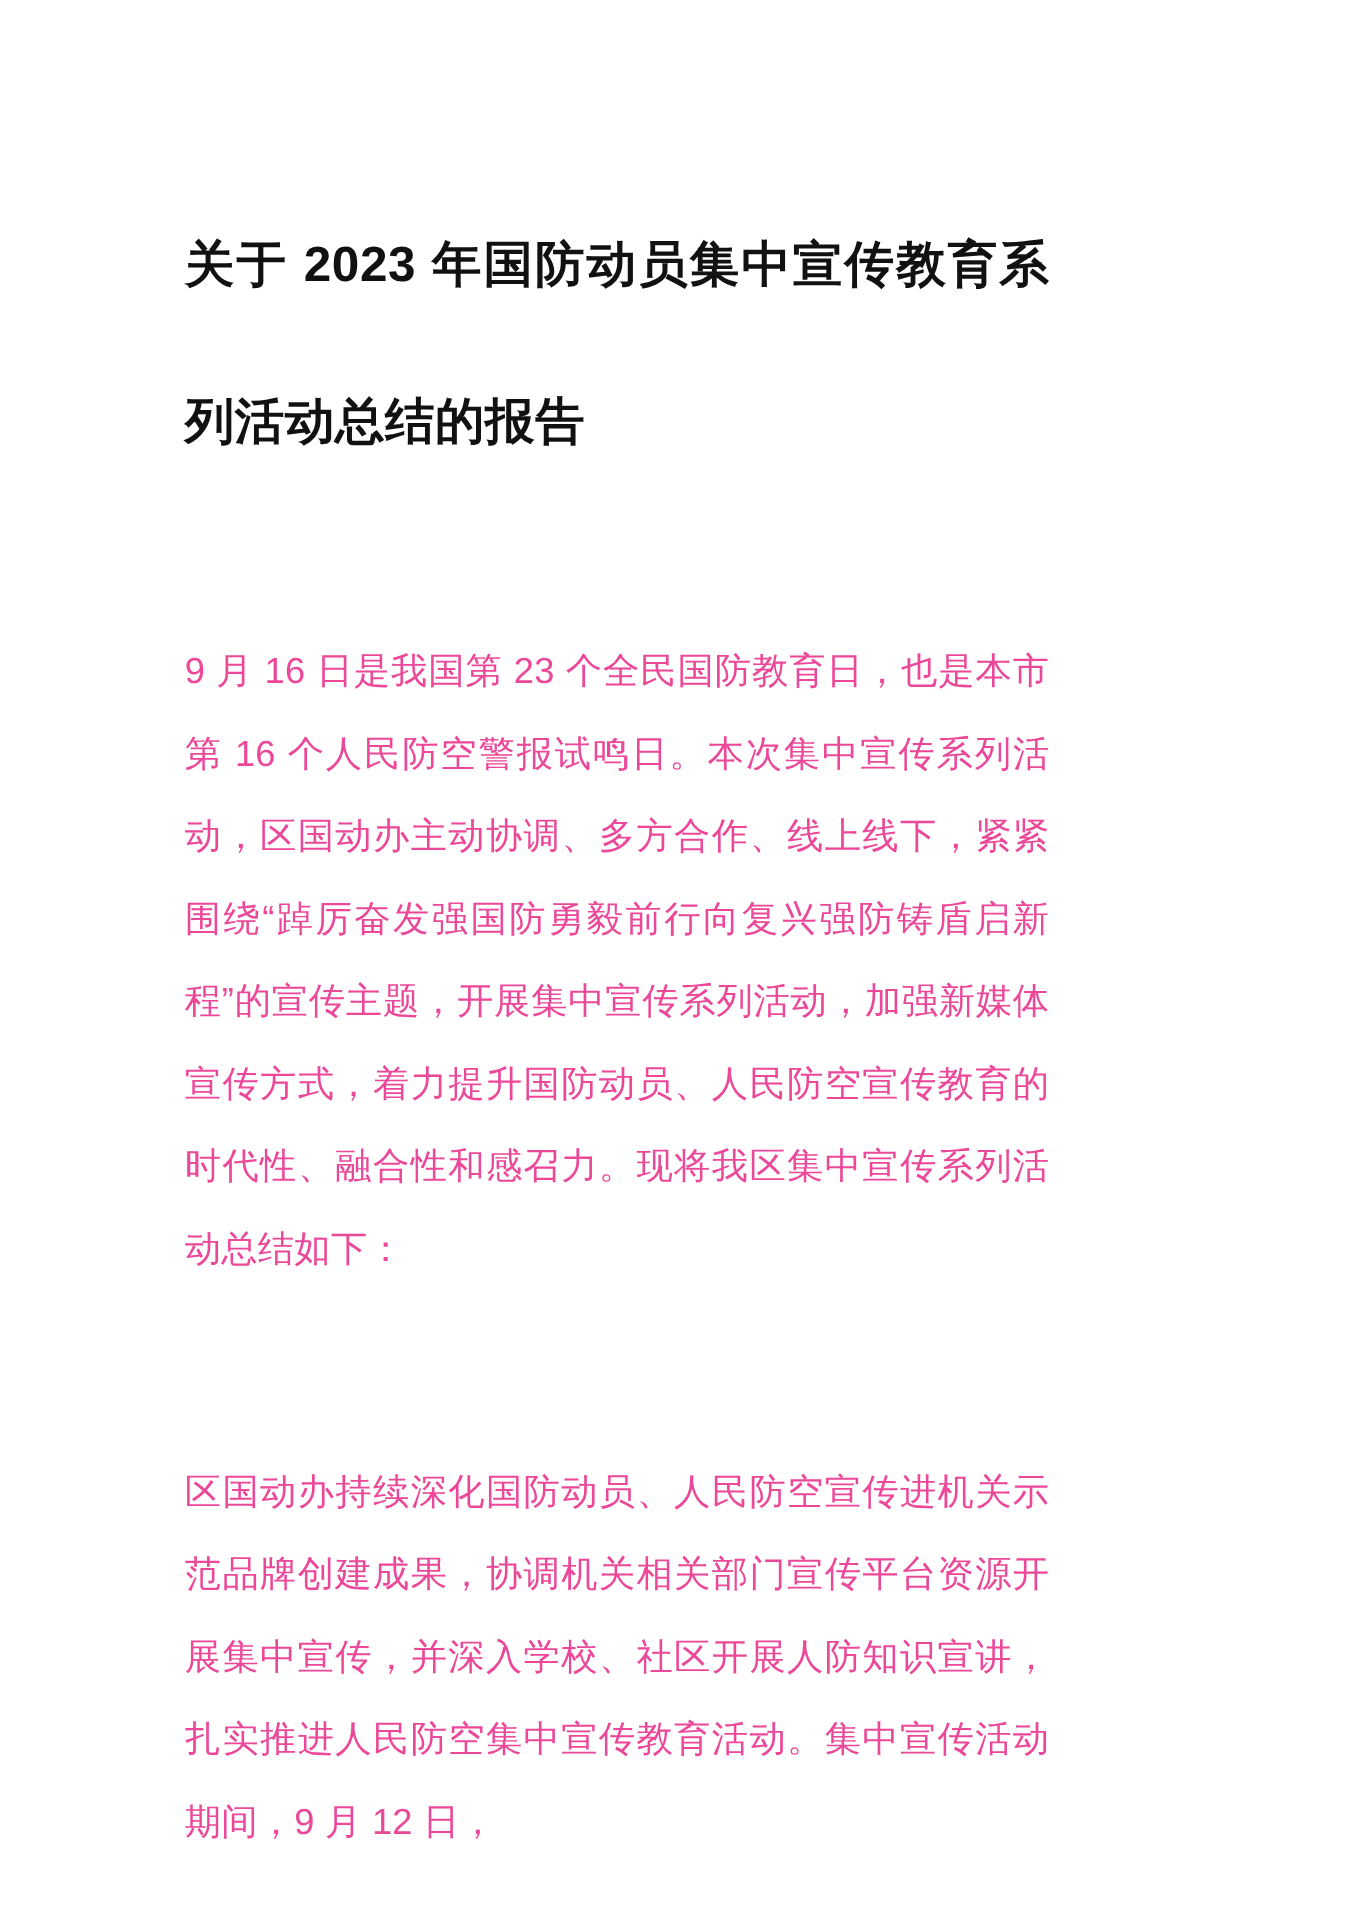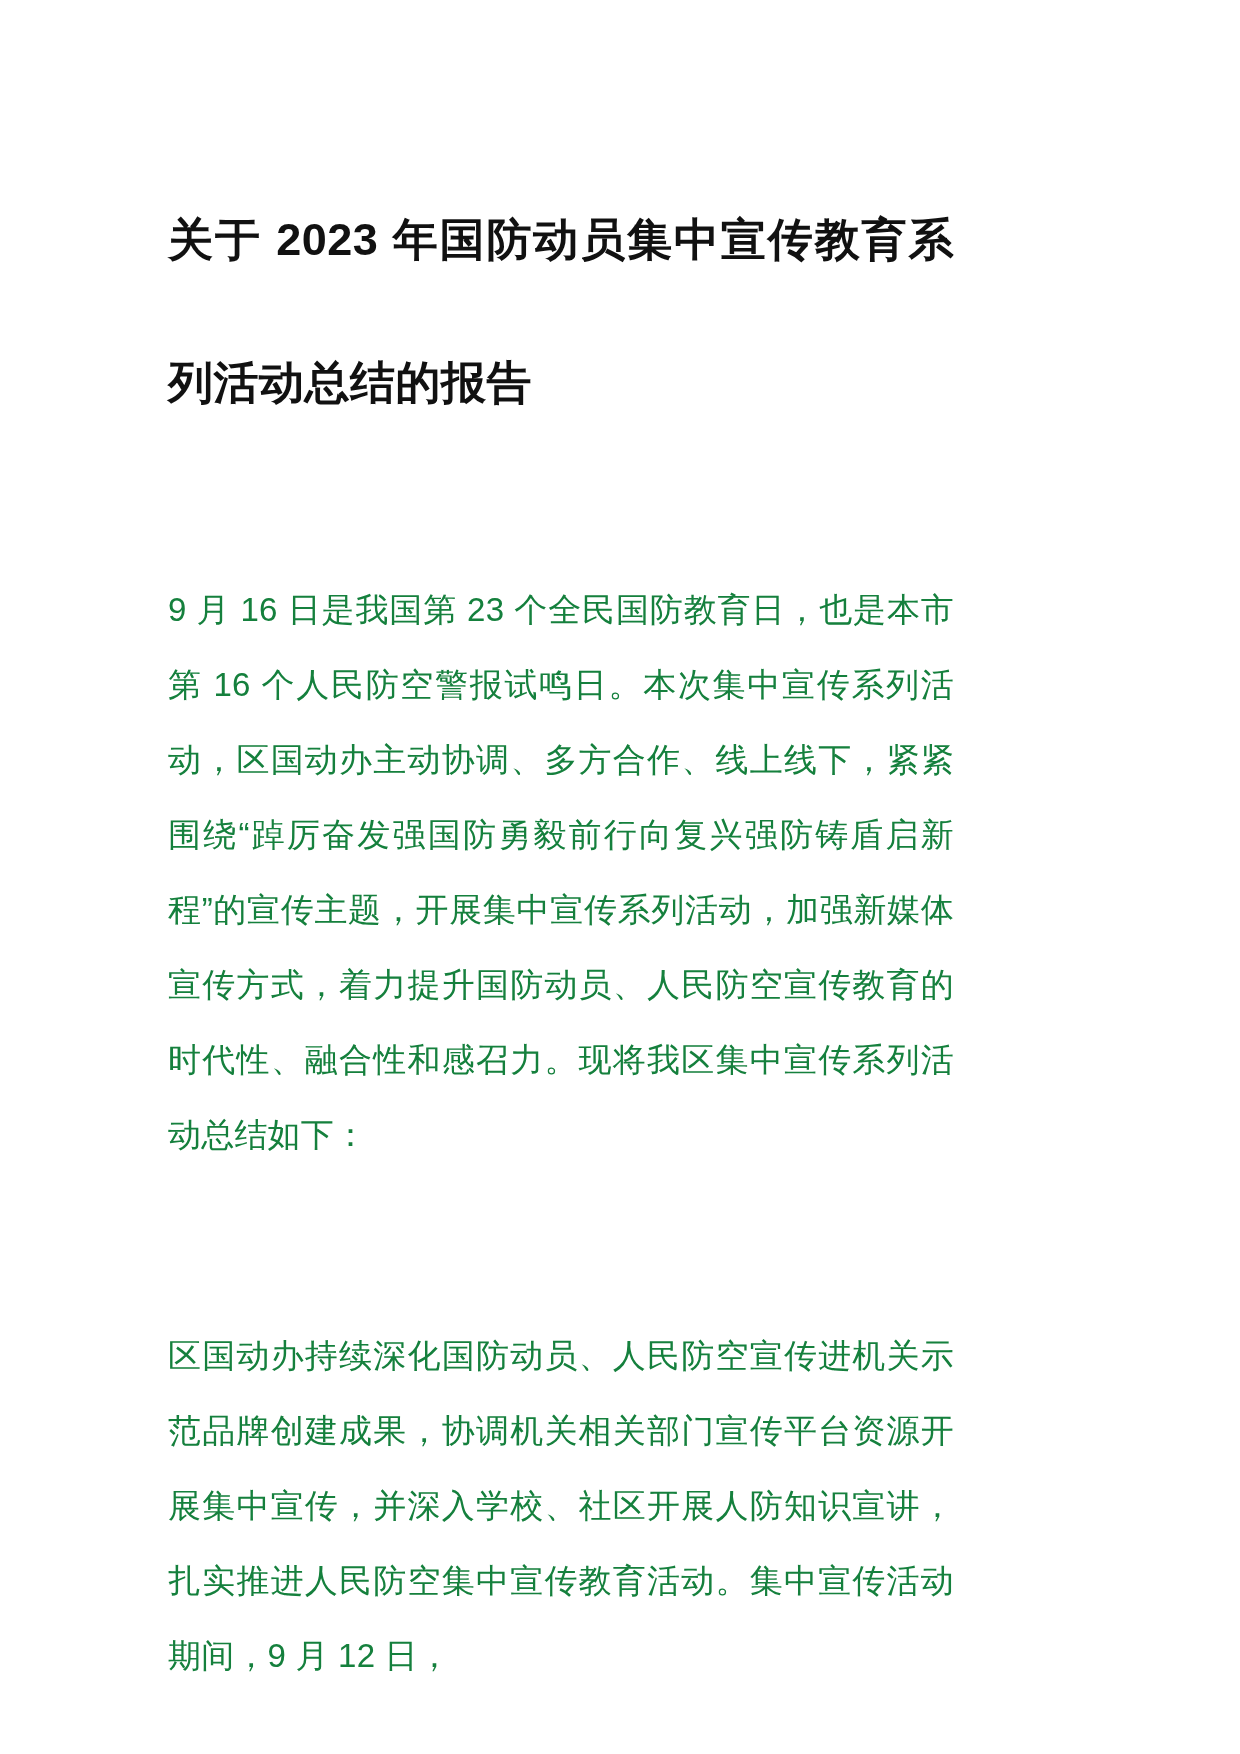--- a/index.html
+++ b/index.html
@@ -50,21 +50,21 @@
 
   .body-par {
     margin: 0 0 0 0;
     font-size: 33px;
     font-weight: 400;
     line-height: 75px;
     text-align: justify;
     text-align-last: left;
     word-break: break-all;
     letter-spacing: 0.2px;
-    color: #15803d;
+    color: #ec4899;
   }
 
   .par-gap {
     height: 74px;
   }
 
   .par-gap-small {
     height: 72px;
   }
 </style>

